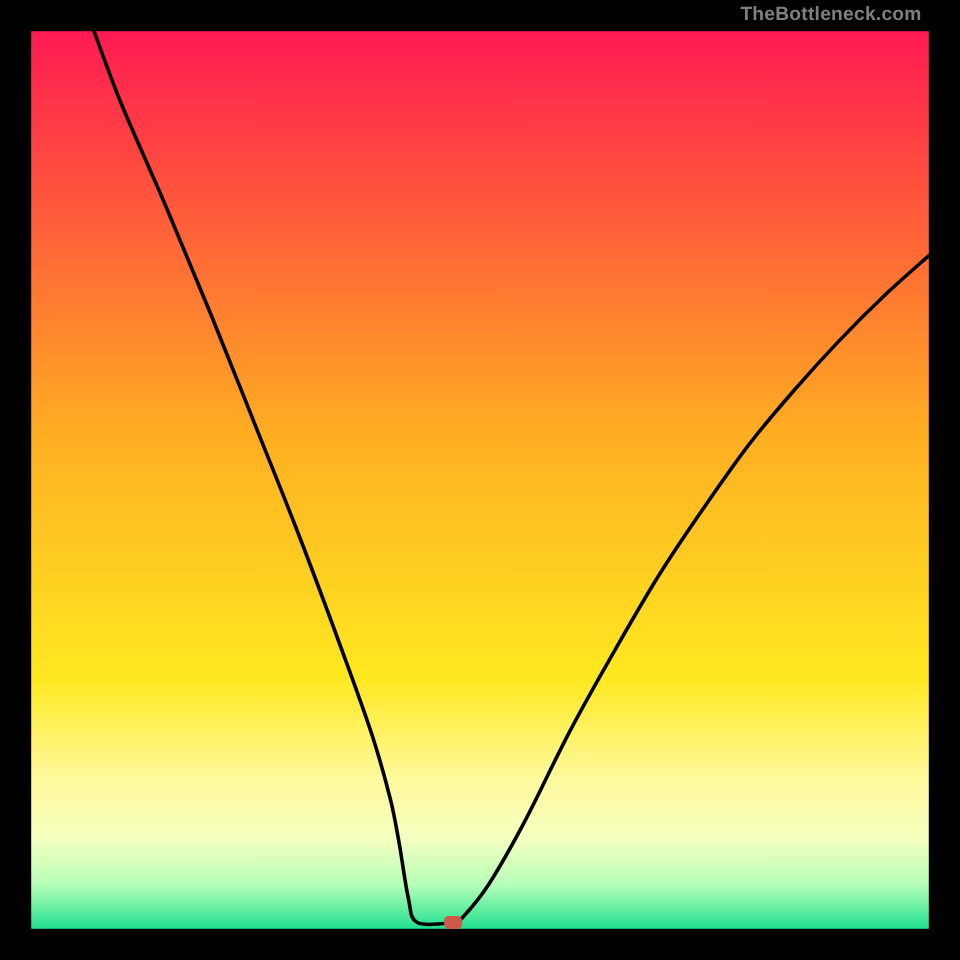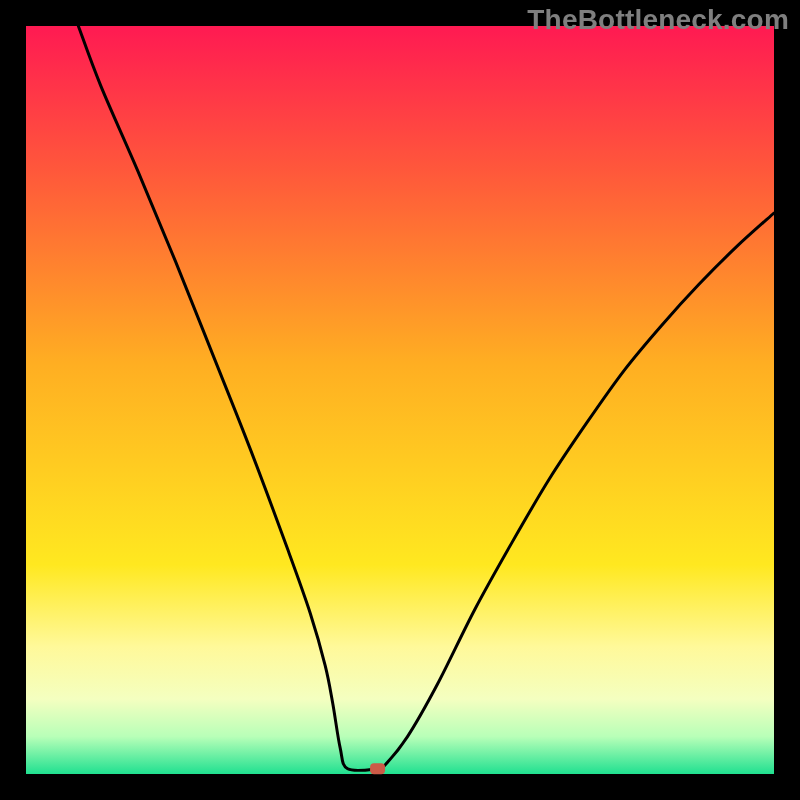--- a/index.html
+++ b/index.html
@@ -9,23 +9,23 @@
     font-family: Arial, Helvetica, sans-serif;
   }
   .wrap {
     width: 800px;
     height: 800px;
     position: relative;
   }
   .watermark {
     position: absolute;
     top: 4px;
-    right: 11px;
+    right: 32px;
     color: #7f7f7f;
-    font-size: 28px;
+    font-size: 16px;
     font-weight: 600;
     letter-spacing: 0.2px;
     font-family: Arial, Helvetica, sans-serif;
   }
   svg {
     display: block;
   }
 </style>
 </head>
 <body>

